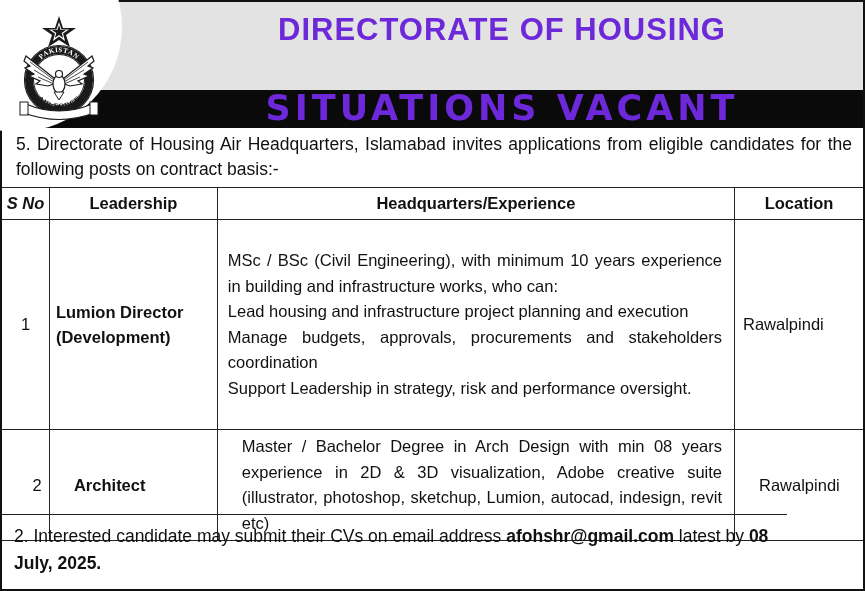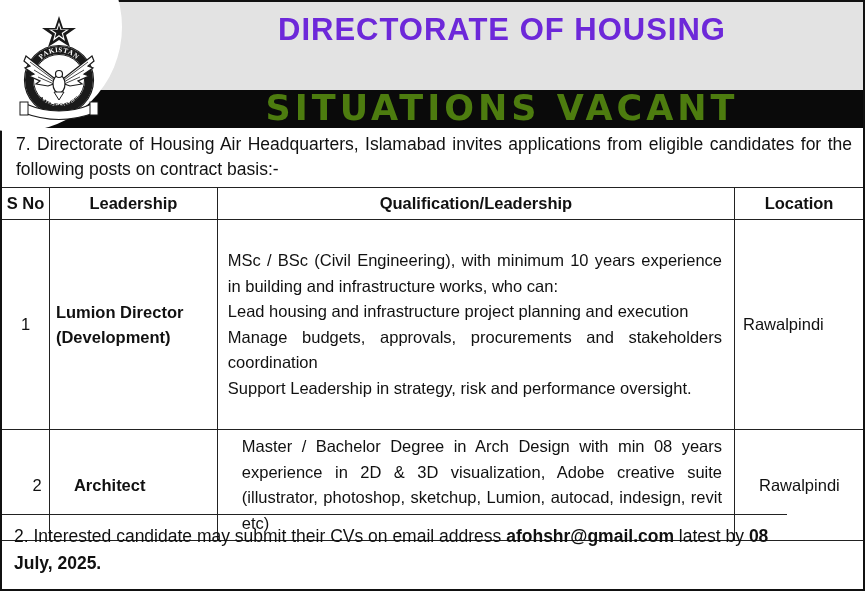--- a/index.html
+++ b/index.html
@@ -8,32 +8,32 @@
 
   
   .header { position:absolute; left:0; top:0; width:861px; height:126px; }
   .header-grey { position:absolute; left:0; top:0; width:861px; height:88px; background:#e3e3e3; }
   .header-black { position:absolute; left:0; top:88px; width:861px; height:38px; background:#0a0a0a; }
   .logo-disc { position:absolute; left:-90px; top:-80px; width:210px; height:210px; border-radius:50%; background:#fff; }
   .logo { position:absolute; left:14px; top:12px; width:86px; height:108px; }
   .title1, .title2 { position:absolute; left:150px; width:700px; text-align:center; font-weight:bold; color:#6d28d9; letter-spacing:1px; }
   .title1 { top:10px; font-size:31px; }
   .title2 { top:47px; font-size:31px; }
-  .title3 { position:absolute; left:150px; top:86px; width:700px; text-align:center; font-weight:bold; font-size:35px; color:#4d7c0f; letter-spacing:4px; font-family:"DejaVu Sans", sans-serif; }
+  .title3 { position:absolute; left:150px; top:86px; width:700px; text-align:center; font-weight:bold; font-size:35px; color:#6d28d9; letter-spacing:4px; font-family:"DejaVu Sans", sans-serif; }
 
   
   .intro { position:absolute; left:14px; top:130px; width:836px; font-size:17.5px; line-height:25px; text-align:justify; text-align-last:left; }
 
   
   table.posts { position:absolute; left:0; top:185px; width:861px; border-collapse:collapse; font-size:16.5px; }
   table.posts th, table.posts td { border:1.5px solid #222; vertical-align:middle; }
   table.posts tr > :first-child { border-left:none; }
   table.posts tr > :last-child { border-right:none; }
   table.posts th { height:29px; font-weight:bold; font-size:16.5px; text-align:center; }
-  .col-sno { width:45px; }
+  .col-sno { width:45px;font-style:italic; }
   .col-pos { width:165px; }
   .col-qual { width:515px; }
   .col-loc { width:126px; }
   td.sno { text-align:center; }
   td.pos { font-weight:bold; font-size:16.5px; padding-left:6px; line-height:25px; }
   td.qual { padding:4px 12px 4px 10px; line-height:25.5px; text-align:justify;margin-left:8px; }
   td.qual p { margin:0; text-align:justify; }
   td.loc { padding-left:8px; vertical-align:middle; }
   tr.row1 td { height:201px; }
   tr.row2 td { height:100px;padding-left:24px; }
@@ -85,28 +85,28 @@
       </text>
       <text font-size="8" font-weight="bold" fill="#1a1a1a" font-family="Liberation Serif, serif" letter-spacing="0.5">
         <textPath href="#arcBot" startOffset="50%" text-anchor="middle">AIR FORCE</textPath>
       </text>
     </svg>
 
     <div class="title1">DIRECTORATE OF HOUSING</div>
     <div class="title3">SITUATIONS VACANT</div>
   </div>
 
-  <div class="intro">7. Directorate of Housing Air Headquarters, Islamabad invites applications from eligible candidates for the following posts on contract basis:-</div>
+  <div class="intro">5. Directorate of Housing Air Headquarters, Islamabad invites applications from eligible candidates for the following posts on contract basis:-</div>
 
   <table class="posts">
     <thead>
       <tr>
         <th class="col-sno">S No</th>
         <th class="col-pos">Leadership</th>
-        <th class="col-qual">Qualification/Leadership</th>
+        <th class="col-qual">Headquarters/Experience</th>
         <th class="col-loc">Location</th>
       </tr>
     </thead>
     <tbody>
       <tr class="row1">
         <td class="sno">1</td>
         <td class="pos">
           <div>Lumion Director</div>
           <div>(Development)</div>
         </td>

